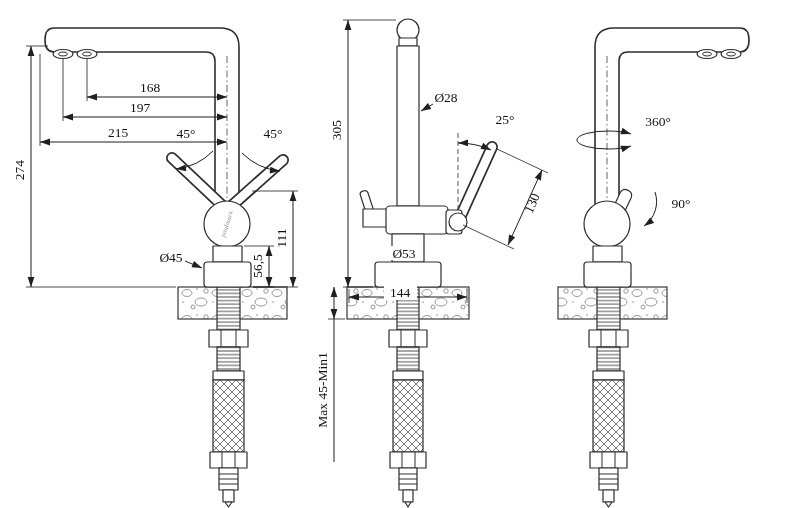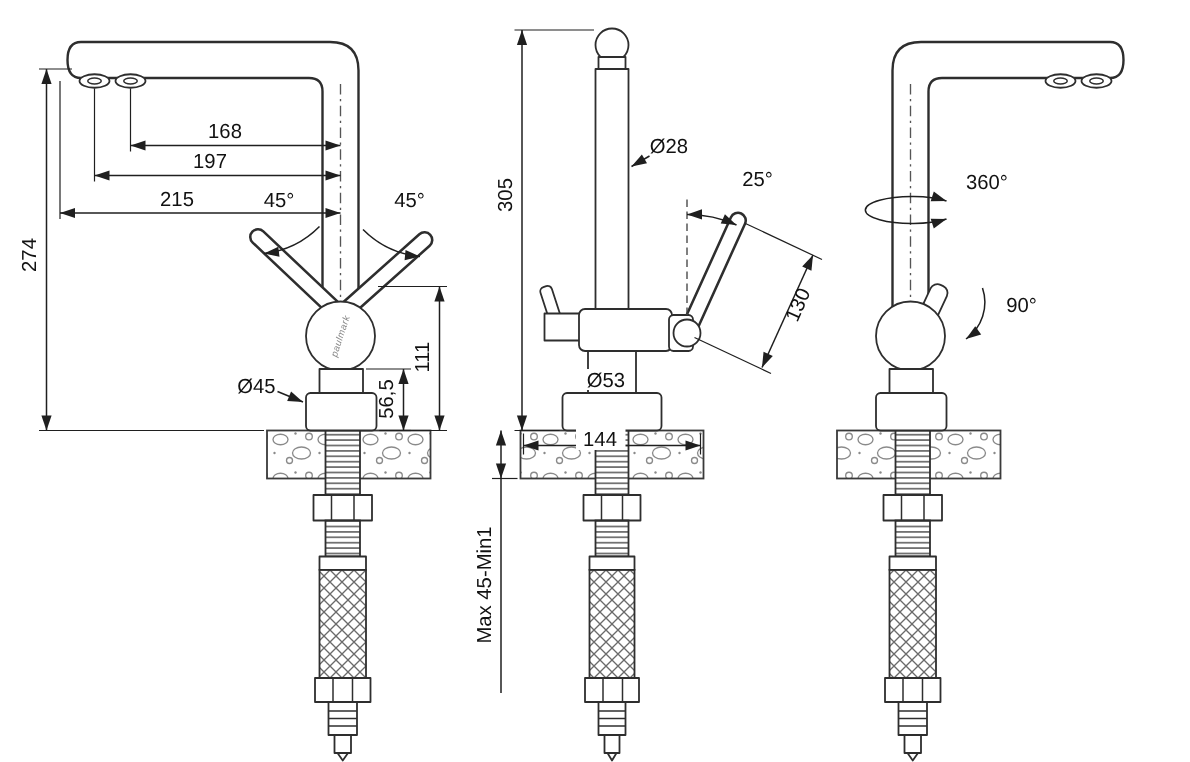--- a/index.html
+++ b/index.html
@@ -1,18 +1,18 @@
 <!DOCTYPE html>
 <html><head>
 <meta charset="utf-8">
 <style>
   html,body{margin:0;padding:0;background:#fff;}
   .stage{
     width:793px;height:508px;background:#fff;position:relative;
-    font-family:Liberation Sans, sans-serif;overflow:hidden;
+    font-family:Liberation Serif, serif;overflow:hidden;
   }
   svg{display:block}
   .outline{fill:#fff;stroke:#2e2e2e;stroke-width:1.6;stroke-linejoin:round}
   .part{fill:#fff;stroke:#2e2e2e;stroke-width:1.2;stroke-linejoin:round}
   .thin{fill:none;stroke:#2e2e2e;stroke-width:1}
   .dim{stroke:#1f1f1f;stroke-width:1;fill:none}
   .ext{stroke:#1f1f1f;stroke-width:0.8;fill:none}
   .cl{stroke:#555;stroke-width:0.9;stroke-dasharray:7 3 1.5 3;fill:none}
   .dash{stroke:#444;stroke-width:0.9;stroke-dasharray:5 3;fill:none}
   .dimtext{font-size:13.5px;fill:#111;}

